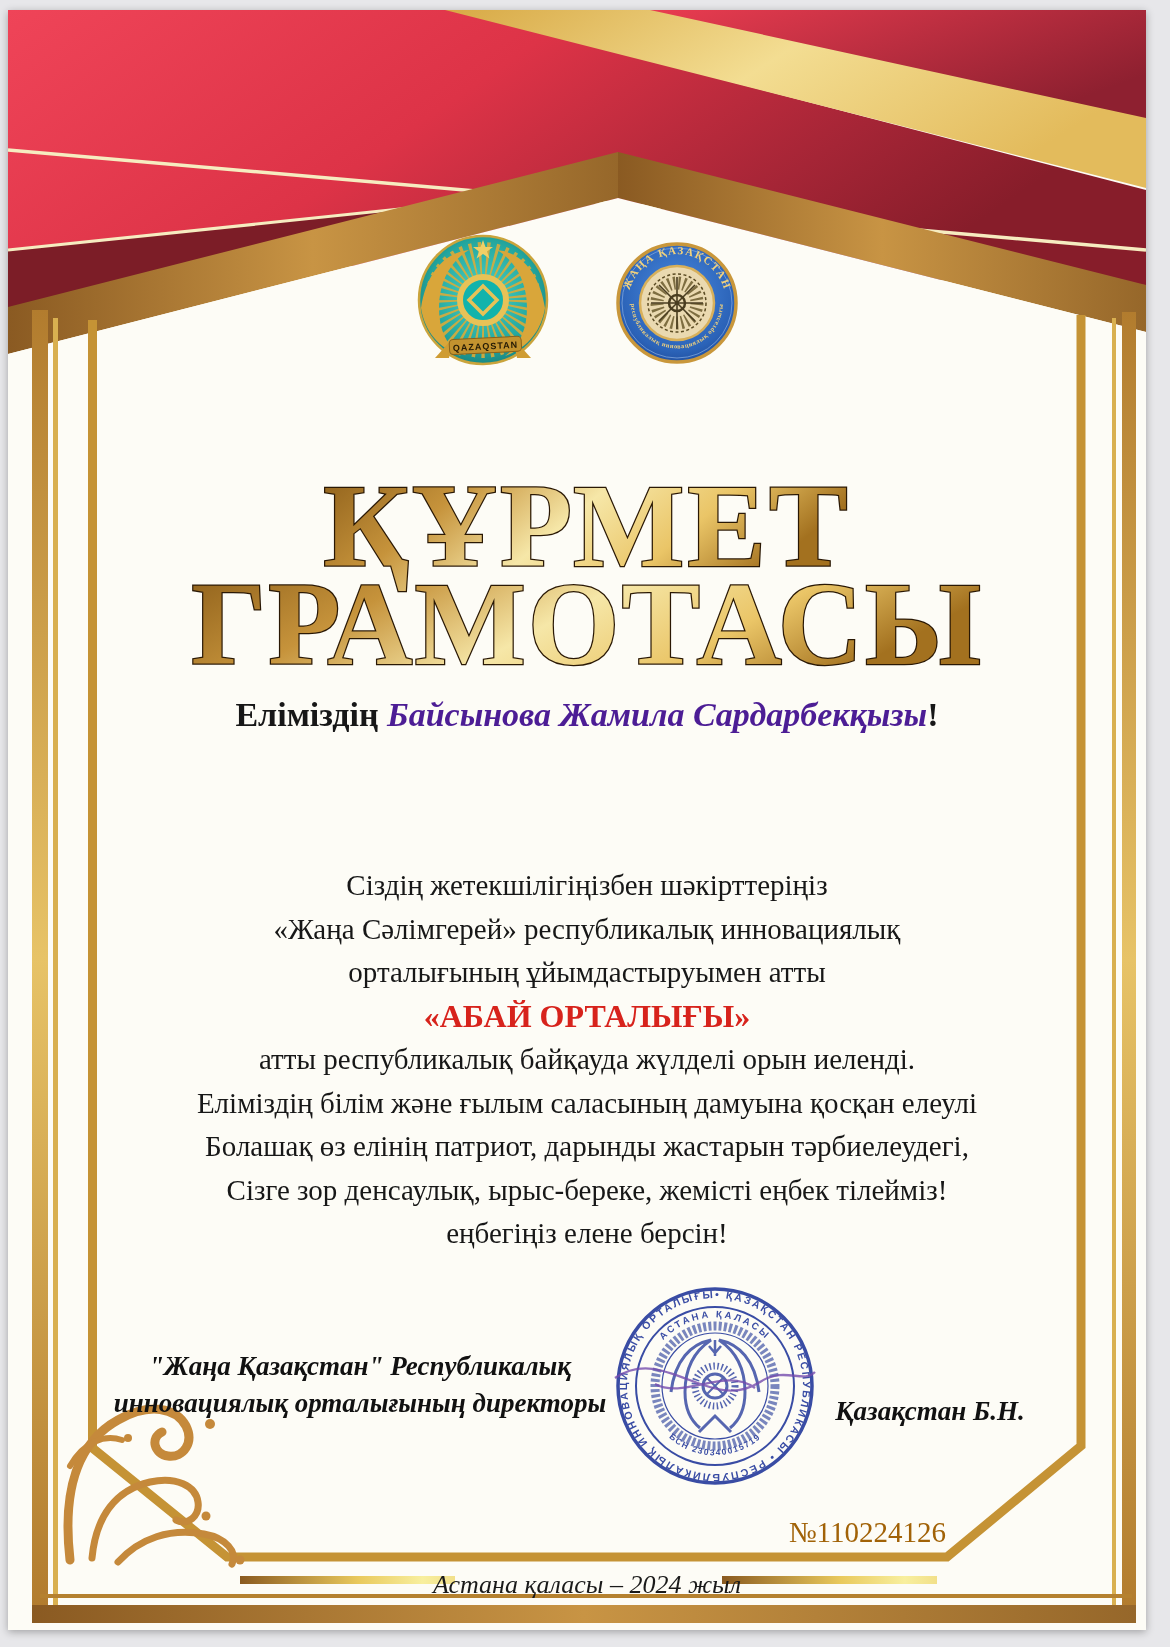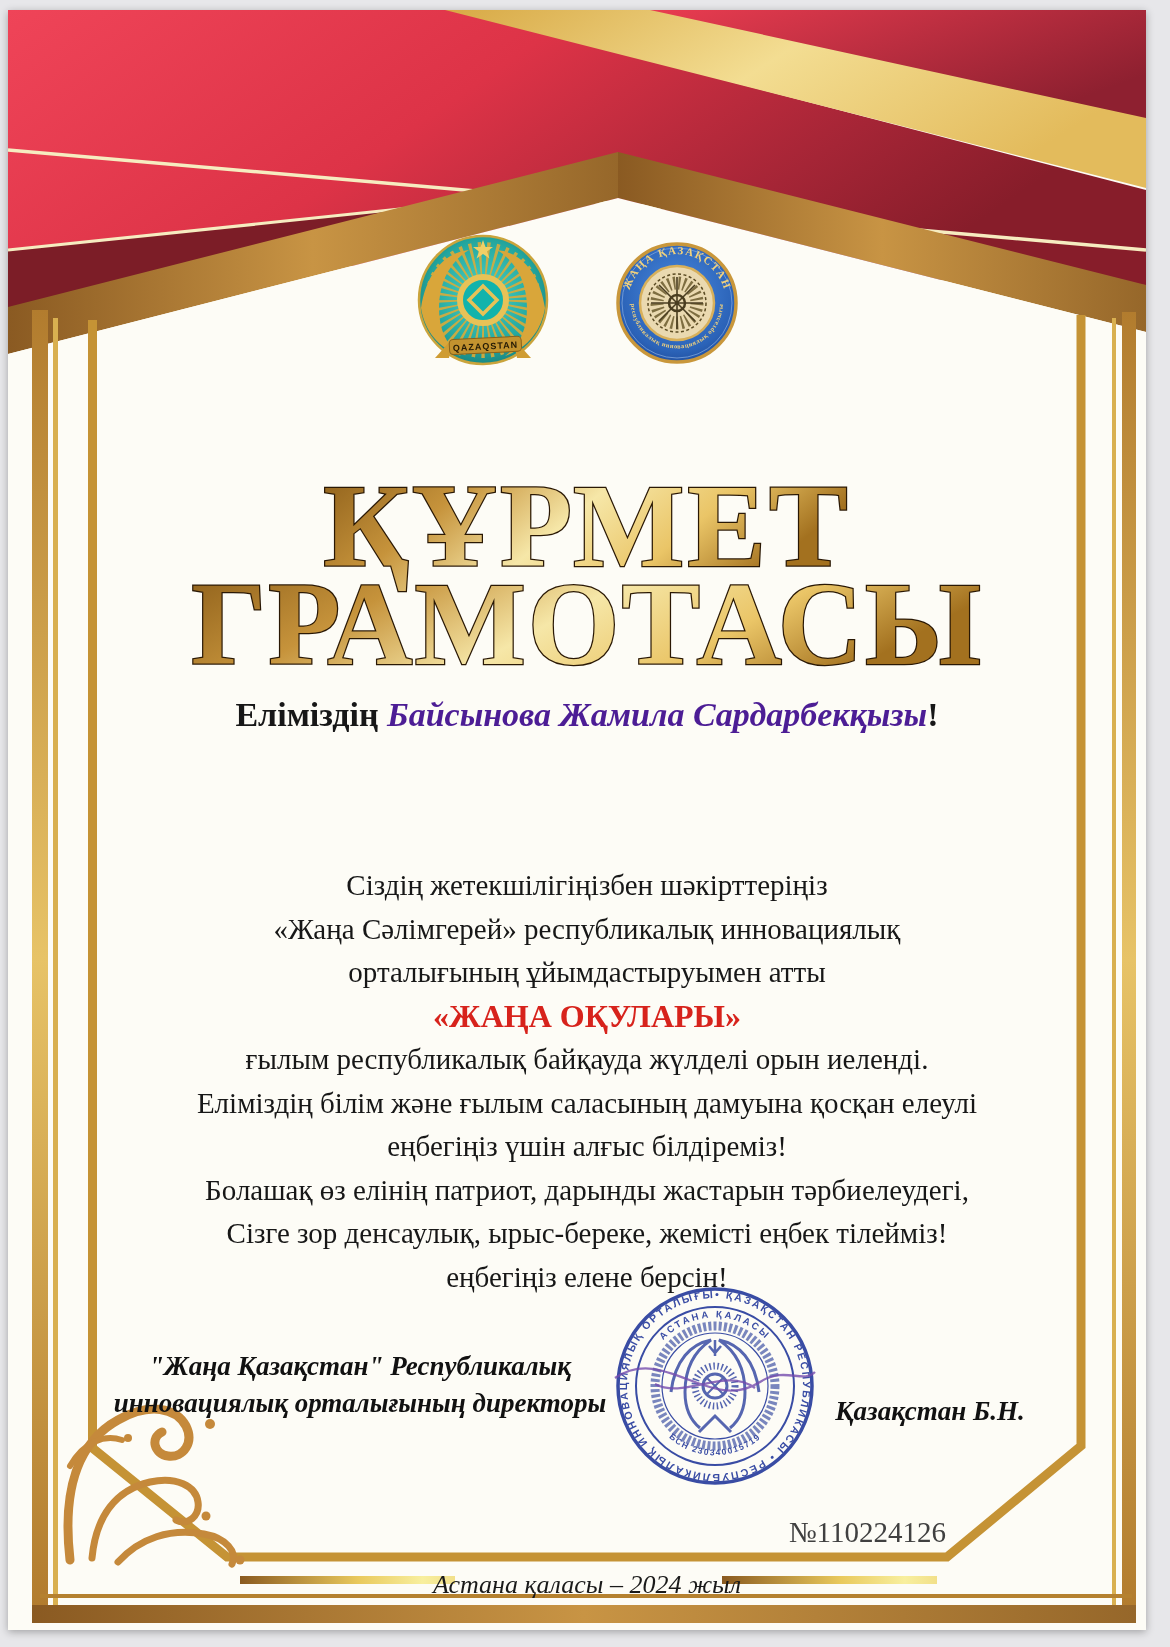--- a/index.html
+++ b/index.html
@@ -11,21 +11,21 @@
   .txt{position:absolute;left:92px;width:990px;text-align:center;color:#171717;}
   .greeting{top:696px;font-size:34px;font-weight:bold;}
   .greeting .name{color:#4c1d95;font-style:italic;}
   .bodyblock{top:824px;font-size:29px;line-height:43.5px;margin-top:40px;}
   .bodyblock .highlight{color:#d7231c;font-weight:bold;font-size:32px;}
   .sigblock{position:absolute;left:105px;top:1348px;width:510px;text-align:center;
             font-size:27px;font-weight:bold;font-style:italic;line-height:37px;color:#111;}
   .signer{position:absolute;left:810px;top:1396px;width:240px;text-align:center;
           font-size:27px;font-weight:bold;font-style:italic;color:#111;}
   .certnum{position:absolute;left:745px;top:1516px;width:245px;text-align:center;
-           font-size:29px;color:#404040;}
+           font-size:29px;color:#a16207;}
   .cityyear{position:absolute;left:92px;top:1570px;width:990px;text-align:center;
             font-size:26px;color:#1a1a1a;font-style:italic;}
 </style>
 </head>
 <body>
 
 <div class="canvas">
   <div class="paper"></div>
 
   <svg class="deco" viewBox="0 0 1170 1647">
@@ -189,24 +189,23 @@
 
   <div class="txt greeting">
     <span>Еліміздің</span>
     <span class="name">Байсынова Жамила Сардарбекқызы</span><span>!</span>
   </div>
 
   <div class="txt bodyblock">
     <div>Сіздің жетекшілігіңізбен шәкірттеріңіз</div>
     <div>«Жаңа Сәлімгерей» республикалық инновациялық</div>
     <div>орталығының ұйымдастыруымен атты</div>
-    <div class="highlight">«ЖАҢА ОҚУЛАРЫ»</div>
-    <div>ғылым республикалық байқауда жүлделі орын иеленді.</div>
+    <div class="highlight">«АБАЙ ОРТАЛЫҒЫ»</div>
+    <div>атты республикалық байқауда жүлделі орын иеленді.</div>
     <div>Еліміздің білім және ғылым саласының дамуына қосқан елеулі</div>
-    <div>еңбегіңіз үшін алғыс білдіреміз!</div>
     <div>Болашақ өз елінің патриот, дарынды жастарын тәрбиелеудегі,</div>
     <div>Сізге зор денсаулық, ырыс-береке, жемісті еңбек тілейміз!</div>
     <div>еңбегіңіз елене берсін!</div>
   </div>
 
   <div class="sigblock">
     <div>"Жаңа Қазақстан" Республикалық</div>
     <div>инновациялық орталығының директоры</div>
   </div>
 

